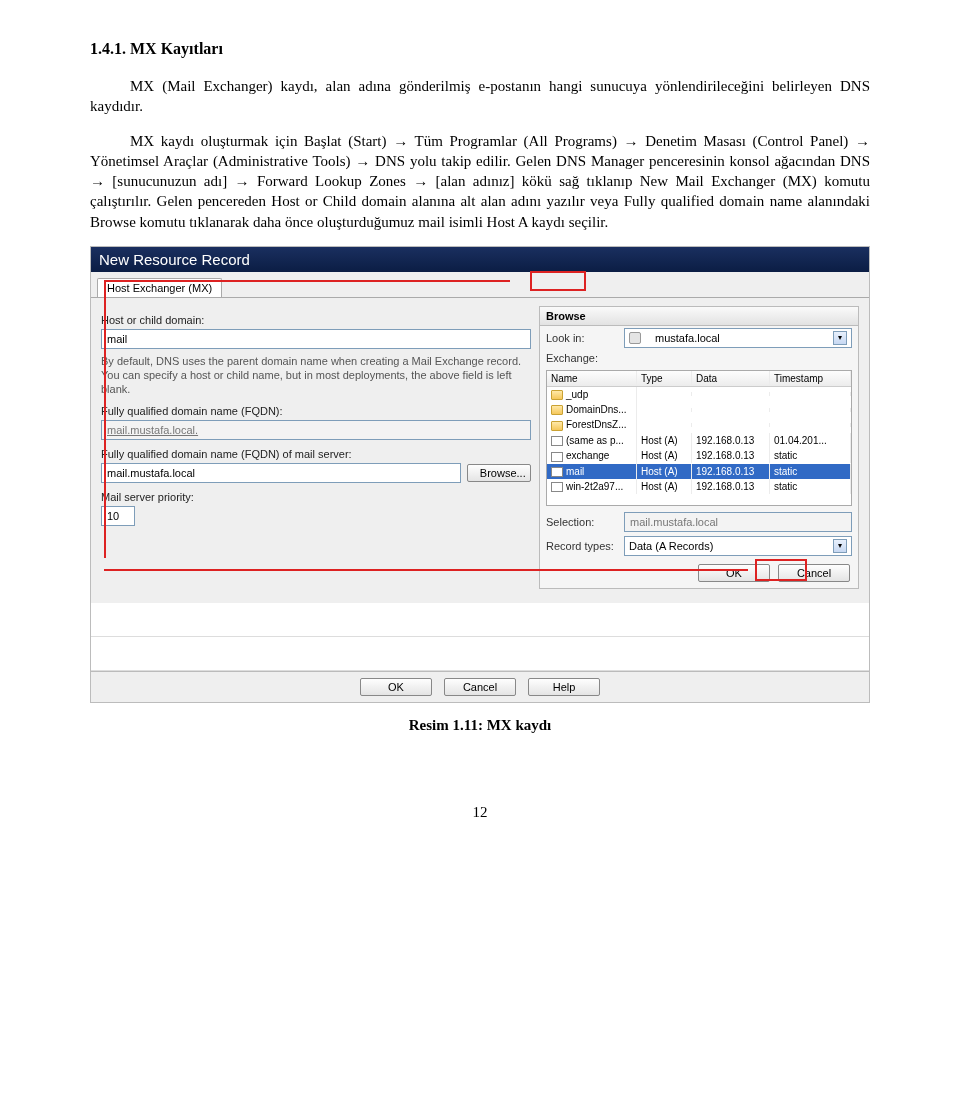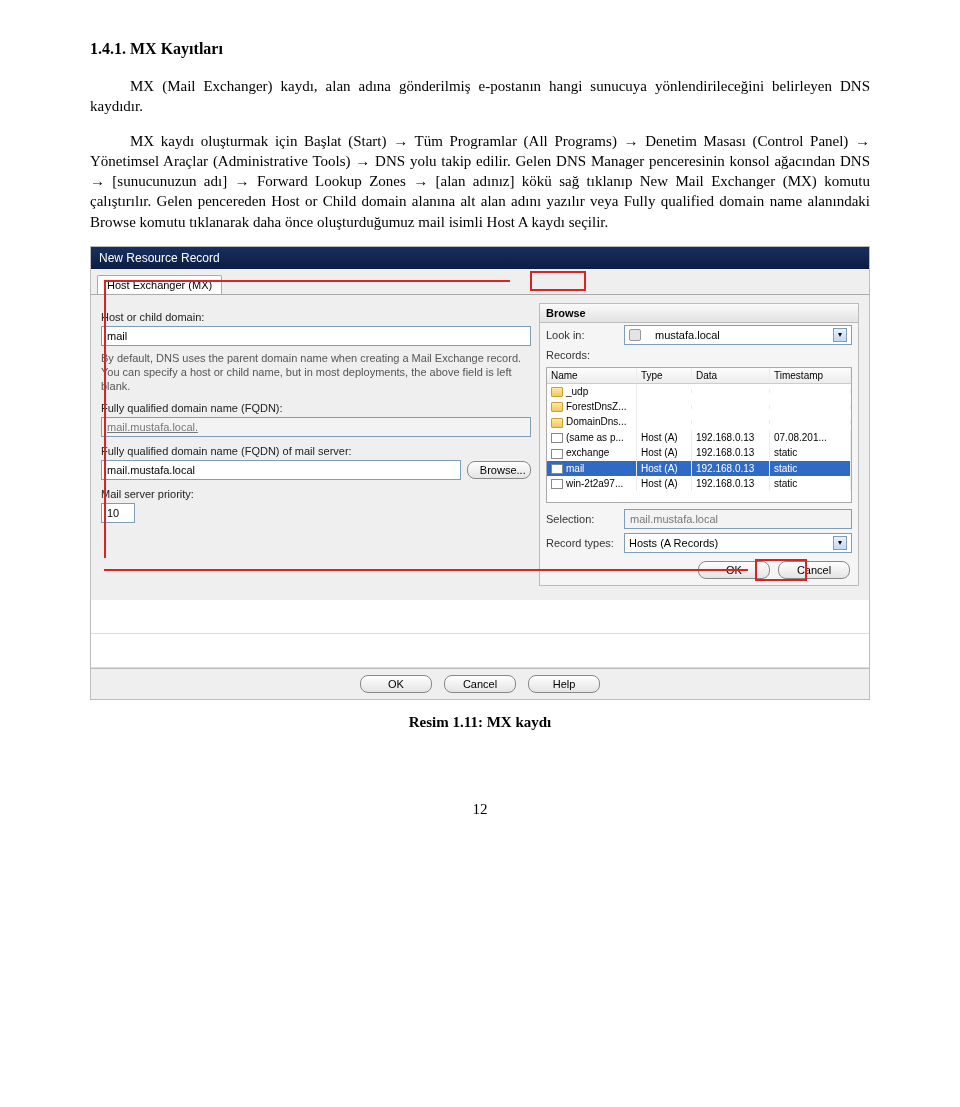--- a/index.html
+++ b/index.html
@@ -30,21 +30,21 @@
     position: relative;
     font-family: Tahoma, Arial, sans-serif;
     font-size: 11px;
     color: #000;
     background: #fff;
   }
   .titlebar {
     background: linear-gradient(180deg, #1a2f5f 0%, #0b1d44 100%);
     color: #fff;
     padding: 4px 8px;
-    font-size: 12px;
+    font-size: 15px;
     display: flex;
     align-items: center;
   }
   .panel {
     background: #efefef;
     display: flex;
     flex-direction: column;
   }
   .tab-row {
     margin: 6px 0 0 6px;
@@ -83,21 +83,21 @@
     line-height: 1.3;
   }
   .input-row { display: flex; gap: 6px; align-items: center; }
   .btn {
     border: 1px solid #888;
     background: linear-gradient(180deg,#fefefe,#e4e4e4);
     padding: 2px 12px;
     font-size: 11px;
     min-width: 62px;
     text-align: center;
-    border-radius: 8px;
+    border-radius: 2px;
   }
   .btn.wide { min-width: 72px; }
   .browse-panel {
     width: 320px;
     border: 1px solid #bbb;
     background: #f5f5f5;
     display: flex;
     flex-direction: column;
   }
   .browse-title {
@@ -261,54 +261,54 @@
           <div class="icon-input">
             <span class="dns-ico">
                 <span class="dns-mini"></span>
                 <span>mustafa.local</span>
               </span>
             <span class="dropdown-arrow">▾</span>
           </div>
         </div>
 
         <div class="browse-row">
-          <label>Records:</label>
+          <label>Exchange:</label>
         </div>
 
         <div class="records-box">
           <div class="rec-header">
             <div class="col-name">Name</div>
             <div class="col-type">Type</div>
             <div class="col-data">Data</div>
             <div class="col-ts">Timestamp</div>
           </div>
           <div id="records-body">
               <div class="rec-row">
                 <div class="col-name"><span class="folder-ico"></span><span>_udp</span></div>
                 <div class="col-type"></div>
                 <div class="col-data"></div>
                 <div class="col-ts"></div>
               </div>
               <div class="rec-row">
+                <div class="col-name"><span class="folder-ico"></span><span>DomainDns...</span></div>
+                <div class="col-type"></div>
+                <div class="col-data"></div>
+                <div class="col-ts"></div>
+              </div>
+              <div class="rec-row">
                 <div class="col-name"><span class="folder-ico"></span><span>ForestDnsZ...</span></div>
                 <div class="col-type"></div>
                 <div class="col-data"></div>
                 <div class="col-ts"></div>
               </div>
               <div class="rec-row">
-                <div class="col-name"><span class="folder-ico"></span><span>DomainDns...</span></div>
-                <div class="col-type"></div>
-                <div class="col-data"></div>
-                <div class="col-ts"></div>
-              </div>
-              <div class="rec-row">
                 <div class="col-name"><span class="file-ico"></span><span>(same as p...</span></div>
                 <div class="col-type">Host (A)</div>
                 <div class="col-data">192.168.0.13</div>
-                <div class="col-ts">07.08.201...</div>
+                <div class="col-ts">01.04.201...</div>
               </div>
               <div class="rec-row">
                 <div class="col-name"><span class="file-ico"></span><span>exchange</span></div>
                 <div class="col-type">Host (A)</div>
                 <div class="col-data">192.168.0.13</div>
                 <div class="col-ts">static</div>
               </div>
               <div class="rec-row selected">
                 <div class="col-name"><span class="file-ico"></span><span>mail</span></div>
                 <div class="col-type">Host (A)</div>
@@ -325,21 +325,21 @@
         </div>
 
         <div class="browse-row">
           <label>Selection:</label>
           <input class="text-input" style="background: rgb(243, 243, 243); color: rgb(119, 119, 119);" readonly="" value="mail.mustafa.local">
         </div>
 
         <div class="browse-row">
           <label>Record types:</label>
           <div class="icon-input">
-            <span>Hosts (A Records)</span>
+            <span>Data (A Records)</span>
             <span class="dropdown-arrow">▾</span>
           </div>
         </div>
 
         <div class="button-row">
           <span class="btn wide">OK</span>
           <span class="btn wide">Cancel</span>
         </div>
       </div>
     </div>

